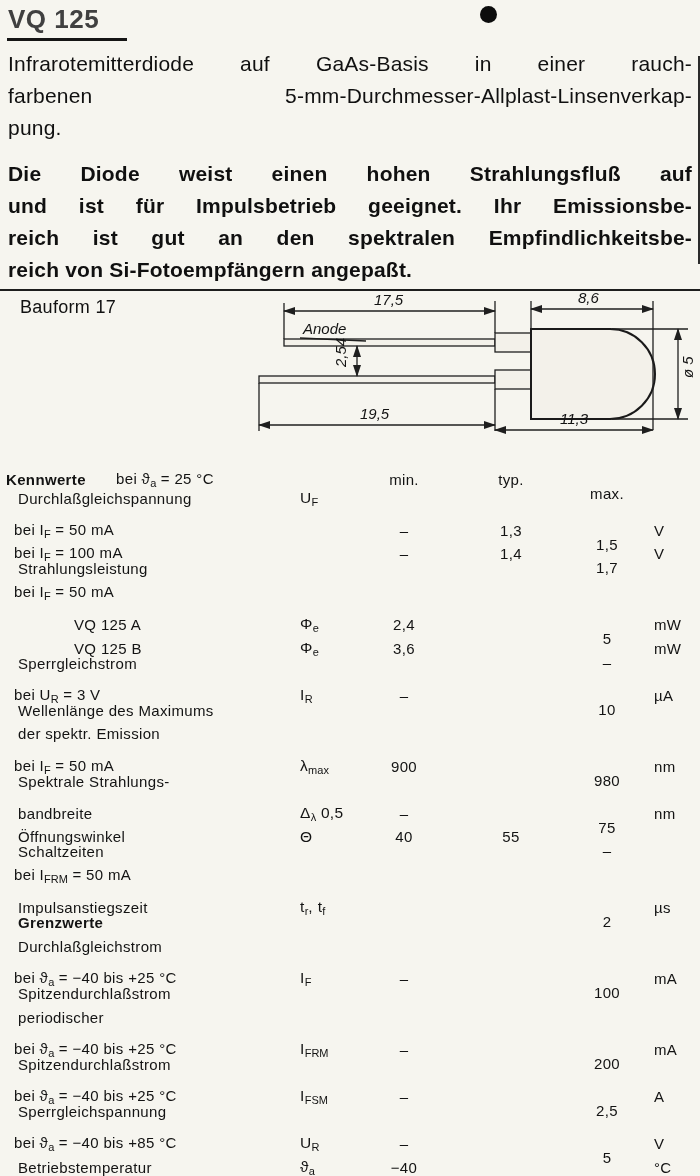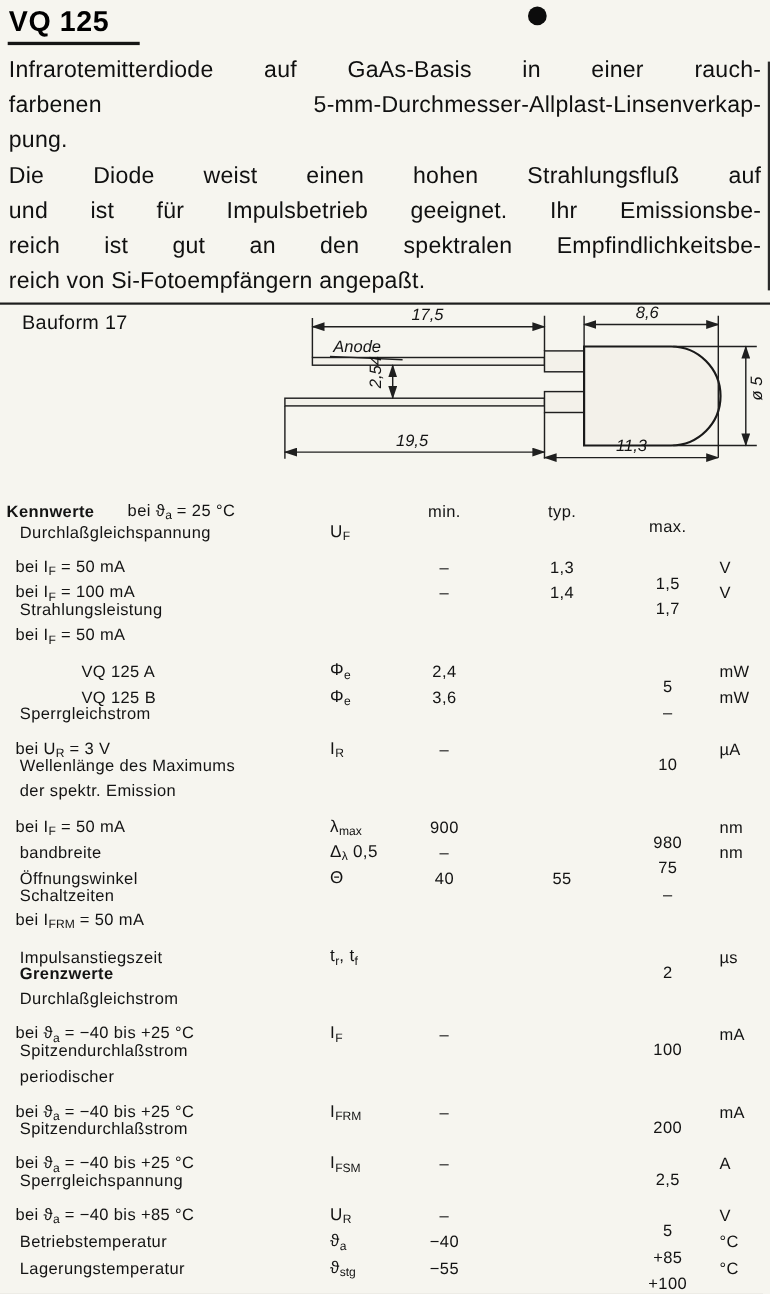--- a/index.html
+++ b/index.html
@@ -3,27 +3,27 @@
 <meta charset="utf-8">
 <style>
   html,body{margin:0;padding:0;background:#e8e6e0;}
   .page{
     position:relative;width:700px;height:1176px;overflow:hidden;
     background:#f6f5ef;color:#141414;
     font-family:"Liberation Sans","DejaVu Sans",sans-serif;
   }
   
   .hdr{position:relative;height:42px;padding-top:4px;}
-  .title{margin:0 0 0 8px;font-size:26px;font-weight:700;letter-spacing:.5px;color:#000000;}
+  .title{margin:0 0 0 8px;font-size:26px;font-weight:700;letter-spacing:.5px;color:#404040;}
   .title-underline{position:absolute;left:7px;top:38px;width:120px;height:2.5px;background:#151515;}
   .corner-dot{position:absolute;left:480px;top:6px;width:17px;height:17px;border-radius:50%;background:#0c0c0c;}
   
   .intro{padding:2px 8px 0 8px;font-size:21px;line-height:32px;color:#101010;letter-spacing:.2px;}
   .intro p{margin:0;}
-  .intro p + p{margin-top:0;}
+  .intro p + p{margin-top:14px;font-weight:bold;}
   .pline{display:block;text-align:justify;text-align-last:justify;white-space:normal;}
   .pline.last{text-align-last:left;}
   .edge-line{position:absolute;right:0;top:56px;width:2.5px;height:208px;background:#2b2b2b;}
   
   .rule{border:0;border-top:2px solid #1d1d1d;margin:3px 0 0 0;}
   
   .drawing{position:relative;height:164px;margin-left:12px;}
   .bauform{position:absolute;left:8px;top:6px;font-size:18px;letter-spacing:.3px;color:#111;}
   .drawing svg{position:absolute;left:0;top:0;}
   .dwg-line{stroke:#1f1f1f;stroke-width:1.3;fill:none;}
@@ -238,20 +238,28 @@
         </div>
         <div class="trow ind1">
           <span class="c label">bei I<sub>F</sub> = 50 mA</span>
           <span class="c sym">λ<sub>max</sub></span>
           <span class="c min">900</span>
           <span class="c typ"></span>
           <span class="c max">980</span>
           <span class="c unit">nm</span>
         </div>
         <div class="trow">
+          <span class="c label">Spektrale Strahlungs-</span>
+          <span class="c sym"></span>
+          <span class="c min"></span>
+          <span class="c typ"></span>
+          <span class="c max"></span>
+          <span class="c unit"></span>
+        </div>
+        <div class="trow">
           <span class="c label">bandbreite</span>
           <span class="c sym">Δ<sub>λ</sub> 0,5</span>
           <span class="c min">–</span>
           <span class="c typ"></span>
           <span class="c max">75</span>
           <span class="c unit">nm</span>
         </div>
         <div class="trow">
           <span class="c label">Öffnungswinkel</span>
           <span class="c sym">Θ</span>

